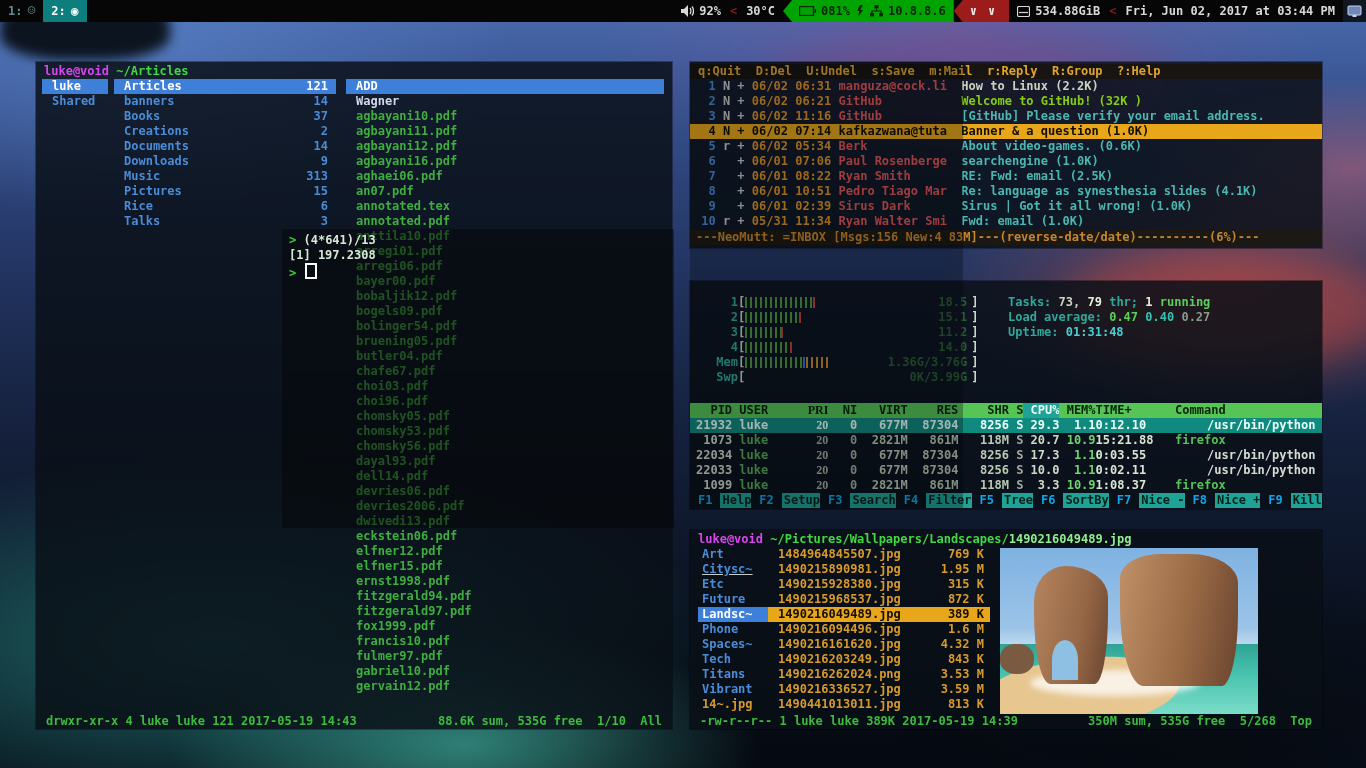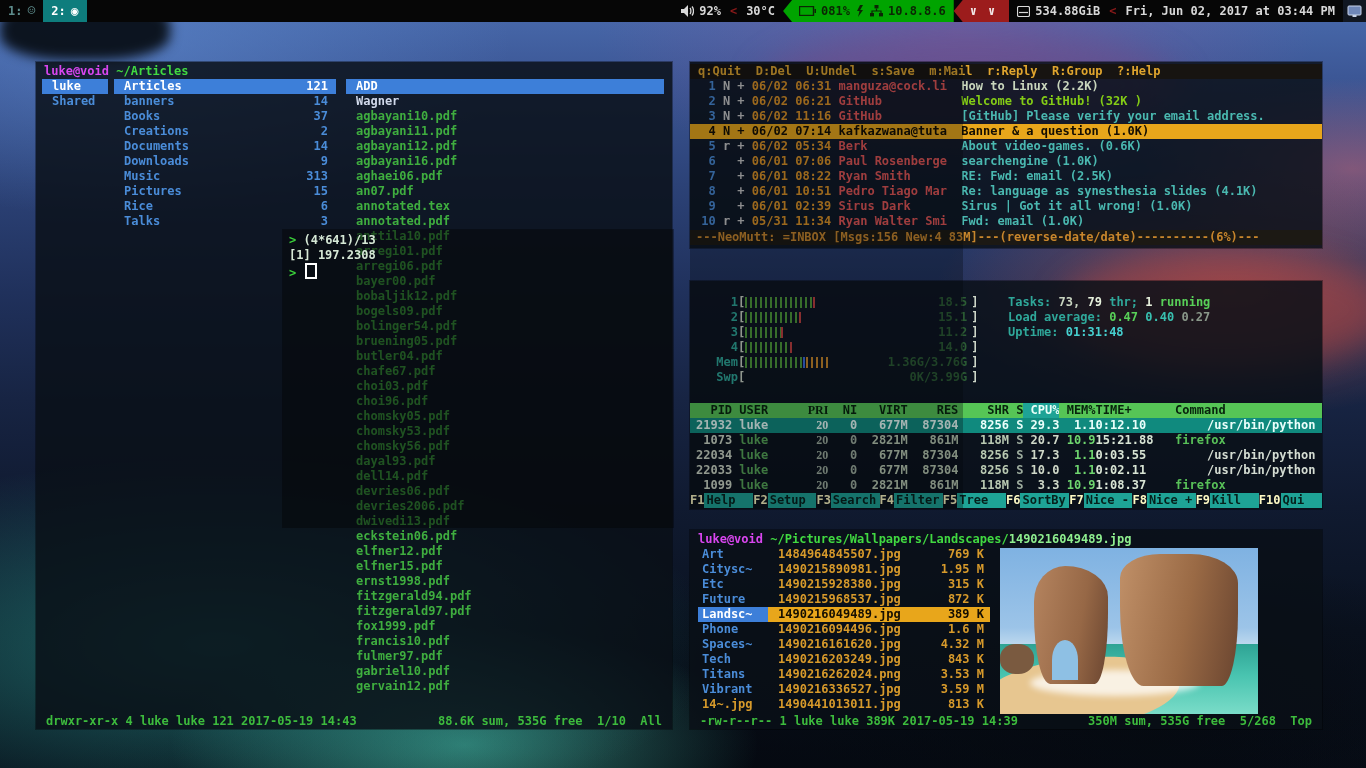--- a/index.html
+++ b/index.html
@@ -100,21 +100,21 @@
   .w-shr{width:7ch;text-align:right;} .w-s{width:2ch;text-align:right;}
   .w-cpu{width:5ch;text-align:right;} .w-mem{width:5ch;text-align:right;}
   .w-time{width:10ch;text-align:left;} .w-cmd{flex:1;padding-left:1ch;}
   .c-pid{color:#cfd8c8;} .c-user{color:#58a858;} .c-num{color:#9fae9f;}
   .c-kb{color:#b9c9b2;} .c-cpu{color:#cfd8c8;} .c-mem{color:#6fd66f;}
   .c-time{color:#d8e4d4;} .cmd-white{color:#d4dcd2;margin-left:32px;} .cmd-green{color:#58c058;}
   .psel{background:#108a7e;}
   .psel span{color:#eafffb !important;}
   #htop-fkeys{position:absolute;left:0;top:211px;width:100%;height:16px;display:flex;}
   .fk{display:flex;flex:1;align-items:center;}
-  .fk-key{color:#fef9c3;padding:0 0;}
+  .fk-key{color:#0ea5e9;padding:0 8px;}
   .fk-label{flex:1;background:#1ea396;color:#06201c;height:15px;padding-left:2px;overflow:hidden;white-space:pre;}
   
   #wall-preview{position:absolute;left:310px;top:18px;width:258px;height:166px;overflow:hidden;
     background:linear-gradient(180deg,#7fb2e2 0%,#9cc4e8 48%,#bcd8ee 58%);}
   .pv{position:absolute;}
   #pv-sea{left:0;bottom:0;width:100%;height:42%;background:linear-gradient(180deg,#2ea394 0%,#49c4b0 45%,#7adcc8 100%);}
   #pv-sand{left:-20px;bottom:-14px;width:200px;height:70px;background:#e7c690;border-radius:50%;transform:rotate(-6deg);}
   #pv-foam{left:30px;bottom:18px;width:170px;height:26px;background:rgba(255,255,255,.75);border-radius:50%;filter:blur(3px);}
   #pv-rock-left{left:34px;top:18px;width:74px;height:118px;background:linear-gradient(100deg,#b5845f 0%,#94664394 60%,#6a4530 100%),#9a6a4a;border-radius:42% 58% 18% 22%/30% 26% 60% 60%;}
   #pv-arch{left:52px;top:92px;width:26px;height:40px;background:#8ec0e4;border-radius:50% 50% 0 0;}
@@ -344,21 +344,21 @@
           <span class="fk-key">F10</span>
           <span class="fk-label">Qui</span>
         </div>
       </div>
   </section>
 
   <section class="term" id="win-wall" style="left:690px;top:530px;width:632px;height:199px;">
     <div class="rtitle"><span class="host">luke@void</span> <span class="path">~/Pictures/Wallpapers/Landscapes/</span><span class="fname">1490216049489.jpg</span></div>
     <div class="col" id="wall-dirs" style="left:8px;width:88px;">
         <div class="rrow" style="padding-left: 4px; width: 68px;"><span class="dirname">Art</span></div>
-        <div class="rrow" style="padding-left: 4px; width: 68px;"><span class="dirname">Citysc~</span></div>
+        <div class="rrow" style="padding-left: 4px; width: 68px; text-decoration: underline;"><span class="dirname">Citysc~</span></div>
         <div class="rrow" style="padding-left: 4px; width: 68px;"><span class="dirname">Etc</span></div>
         <div class="rrow" style="padding-left: 4px; width: 68px;"><span class="dirname">Future</span></div>
         <div class="rrow selblue" style="padding-left: 4px; width: 68px;"><span>Landsc~</span></div>
         <div class="rrow" style="padding-left: 4px; width: 68px;"><span class="dirname">Phone</span></div>
         <div class="rrow" style="padding-left: 4px; width: 68px;"><span class="dirname">Spaces~</span></div>
         <div class="rrow" style="padding-left: 4px; width: 68px;"><span class="dirname">Tech</span></div>
         <div class="rrow" style="padding-left: 4px; width: 68px;"><span class="dirname">Titans</span></div>
         <div class="rrow" style="padding-left: 4px; width: 68px;"><span class="dirname">Vibrant</span></div>
         <div class="rrow" style="padding-left: 4px; width: 68px;"><span class="imgfile">14~.jpg</span></div>
       </div>

